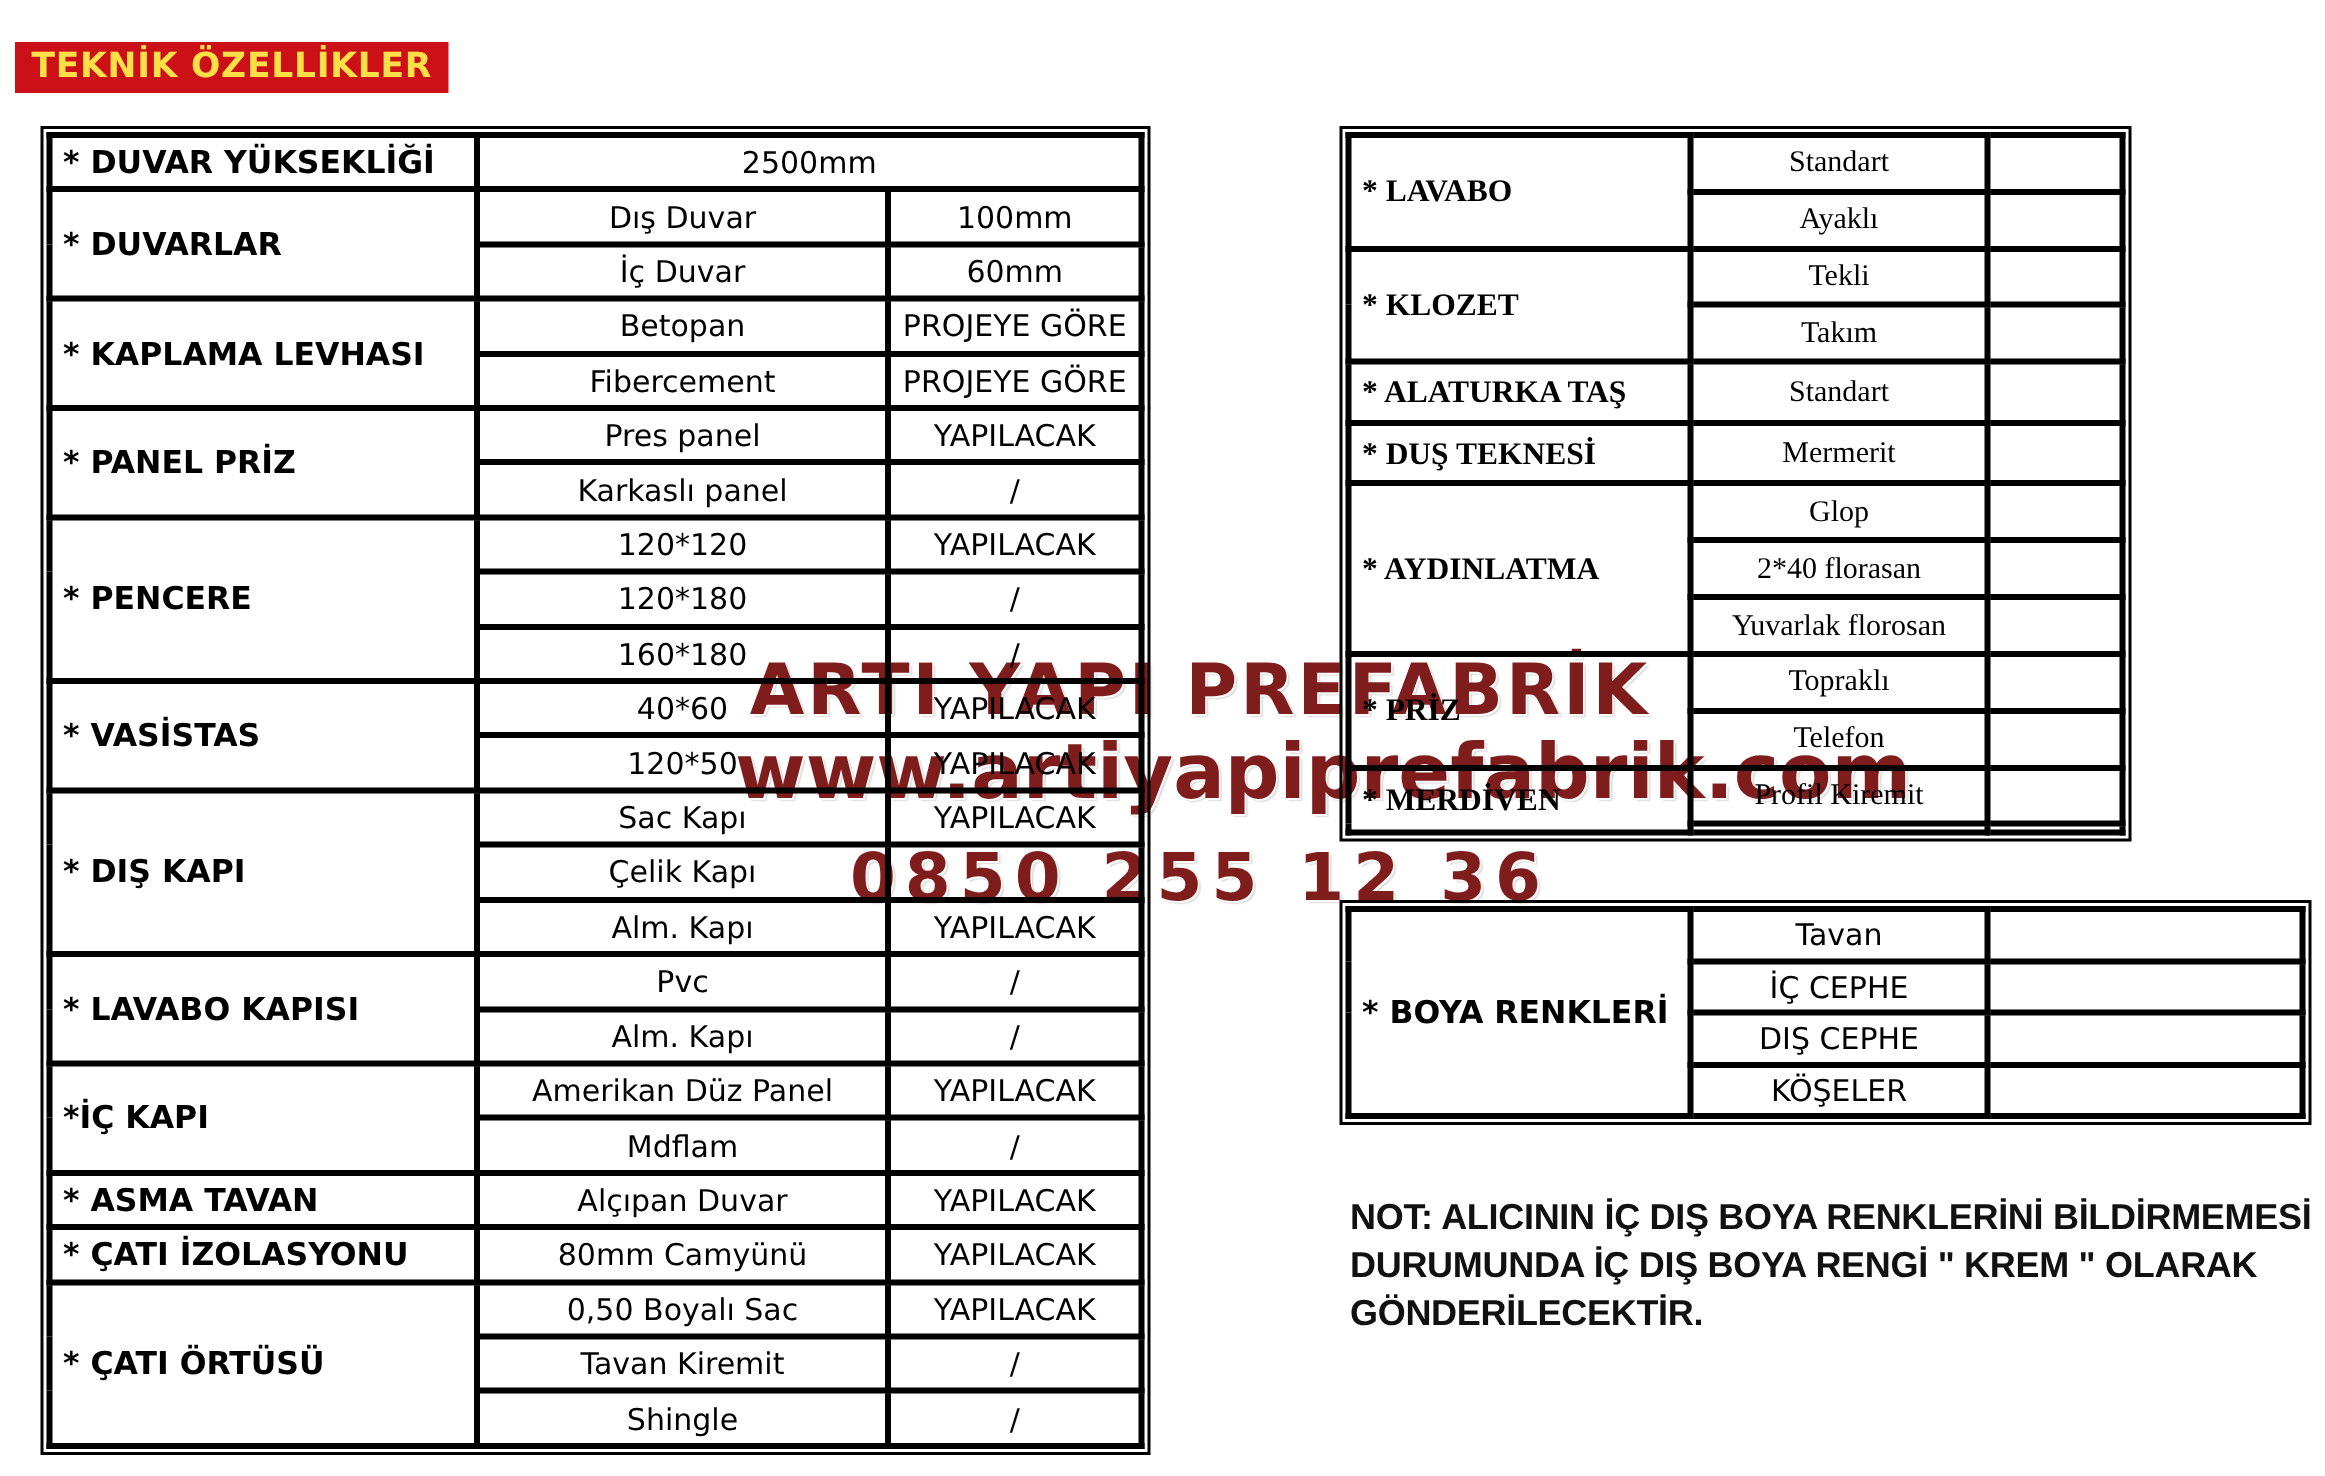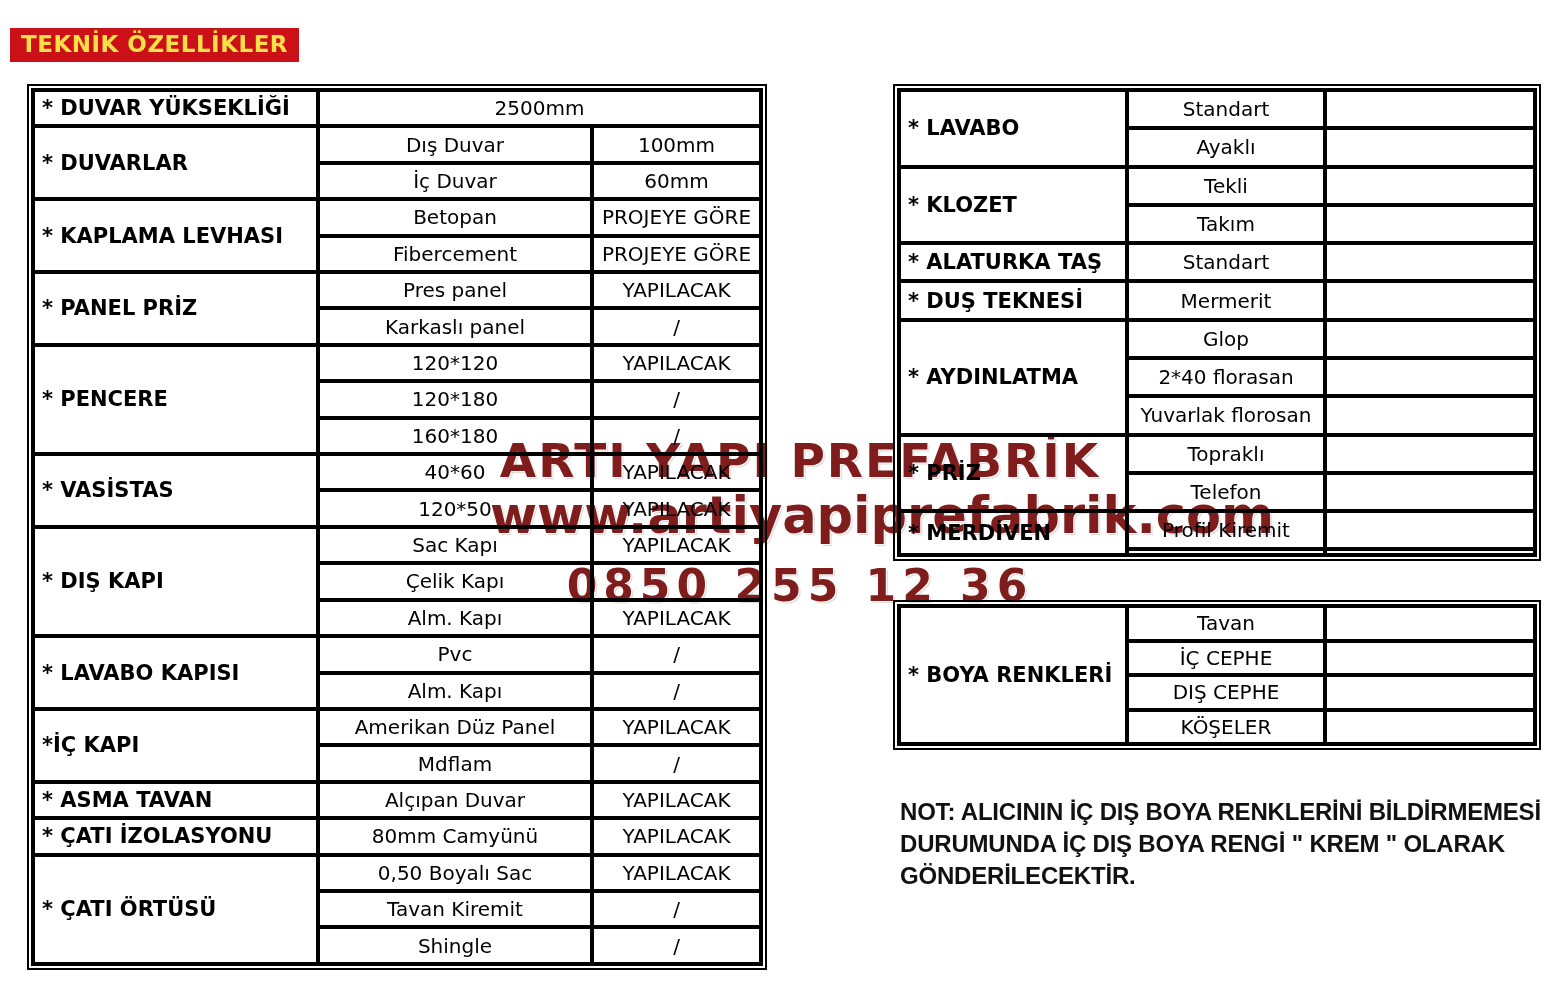--- a/index.html
+++ b/index.html
@@ -41,21 +41,21 @@
   
   .tbl-wrap {
     position: absolute;
     border: 2px solid #000;
     padding: 2px;
     box-sizing: border-box;
     background: transparent;
     z-index: 1;
   }
   .left-tbl   { left: 10px;  top: 84px;  width: 740px; height: 886px; margin-left: 17px; }
-  .right-tbl1 { left: 893px; top: 84px;  width: 648px; height: 477px; }
+  .right-tbl1 { left: 893px; top: 84px;  width: 528px; height: 477px; font-family: Liberation Serif, serif; }
   .right-tbl2 { left: 893px; top: 600px; width: 648px; height: 150px; }
 
   table.spec {
     border-collapse: collapse;
     width: 100%; height: 100%;
     table-layout: fixed;
   }
   table.spec td {
     border: 4px solid #000;
     text-align: center;

